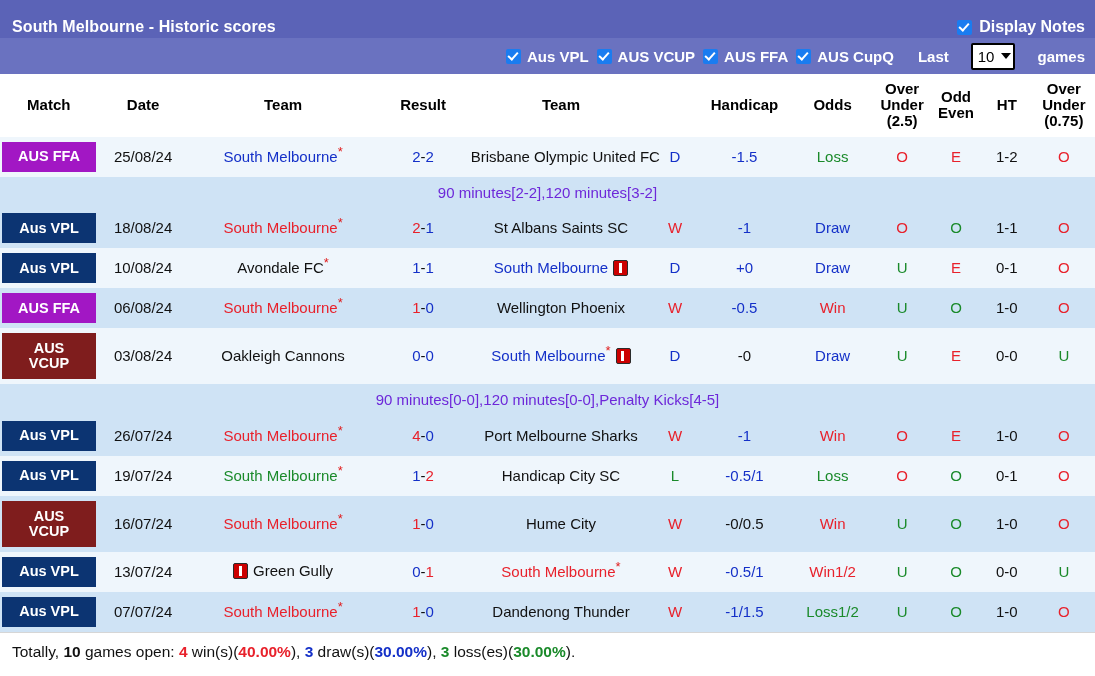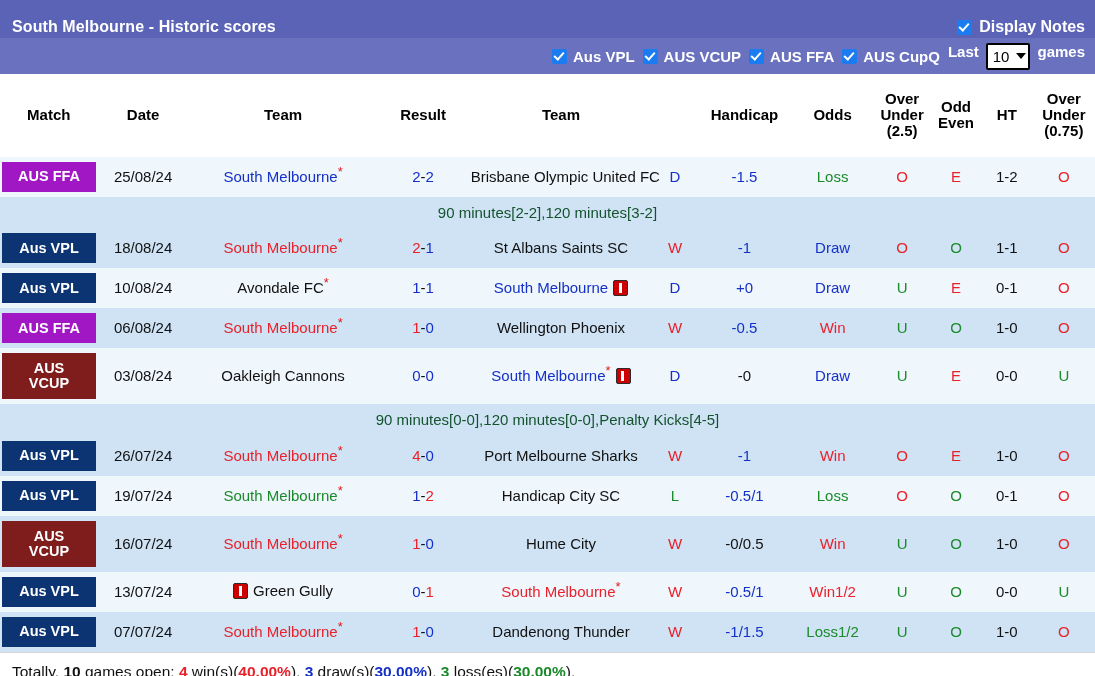--- a/index.html
+++ b/index.html
@@ -72,23 +72,23 @@
     gap: 6px;
   }
   .filter-item .f-label {
     color: #ffffff;
     font-weight: bold;
     font-size: 15px;
     white-space: nowrap;
   }
   .last-group {
     display: flex;
-    align-items: flex-start;
-    gap: 7px;
-    margin-left: 0;
+    align-items: center;
+    gap: 22px;
+    margin-left: 16px;
   }
   .last-group .f-label { color:#ffffff; font-weight:bold; font-size:15px; }
   .games-select {
     background: #ffffff;
     border: 2px solid #000000;
     border-radius: 2px;
     font-family: "Liberation Sans", sans-serif;
     font-size: 15px;
     color: #000000;
     padding: 0 2px 0 5px;
@@ -134,21 +134,21 @@
   table.scores {
     width: 1095px;
     border-collapse: collapse;
     table-layout: fixed;
   }
   table.scores th {
     font-size: 15px;
     font-weight: bold;
     color: #000000;
     background: #ffffff;
-    padding: 17px 2px;
+    padding: 7px 2px;
     vertical-align: middle;
     line-height: 1.08;
   }
   table.scores td {
     font-size: 15px;
     padding: 5px 2px;
     vertical-align: middle;
     line-height: 1.18;
     text-align: center;
   }
@@ -166,21 +166,21 @@
   .c-oe     { width: 48px; }
   .c-ht     { width: 50px; }
   .c-ou075  { width: 60px; }
 
   tr.row-odd  td { background: #eff6fc; }
   tr.row-even td { background: #cfe3f5; }
   tr.note-row td {
     background: #cfe3f5;
     text-align: center;
     font-size: 15px;
-    color: #14532d;
+    color: #6d28d9;
     padding: 7px 10px;
   }
 
   td.match-cell {
     padding: 0;
     text-align: center;
     vertical-align: top;
   }
   .badge {
     display: flex;

